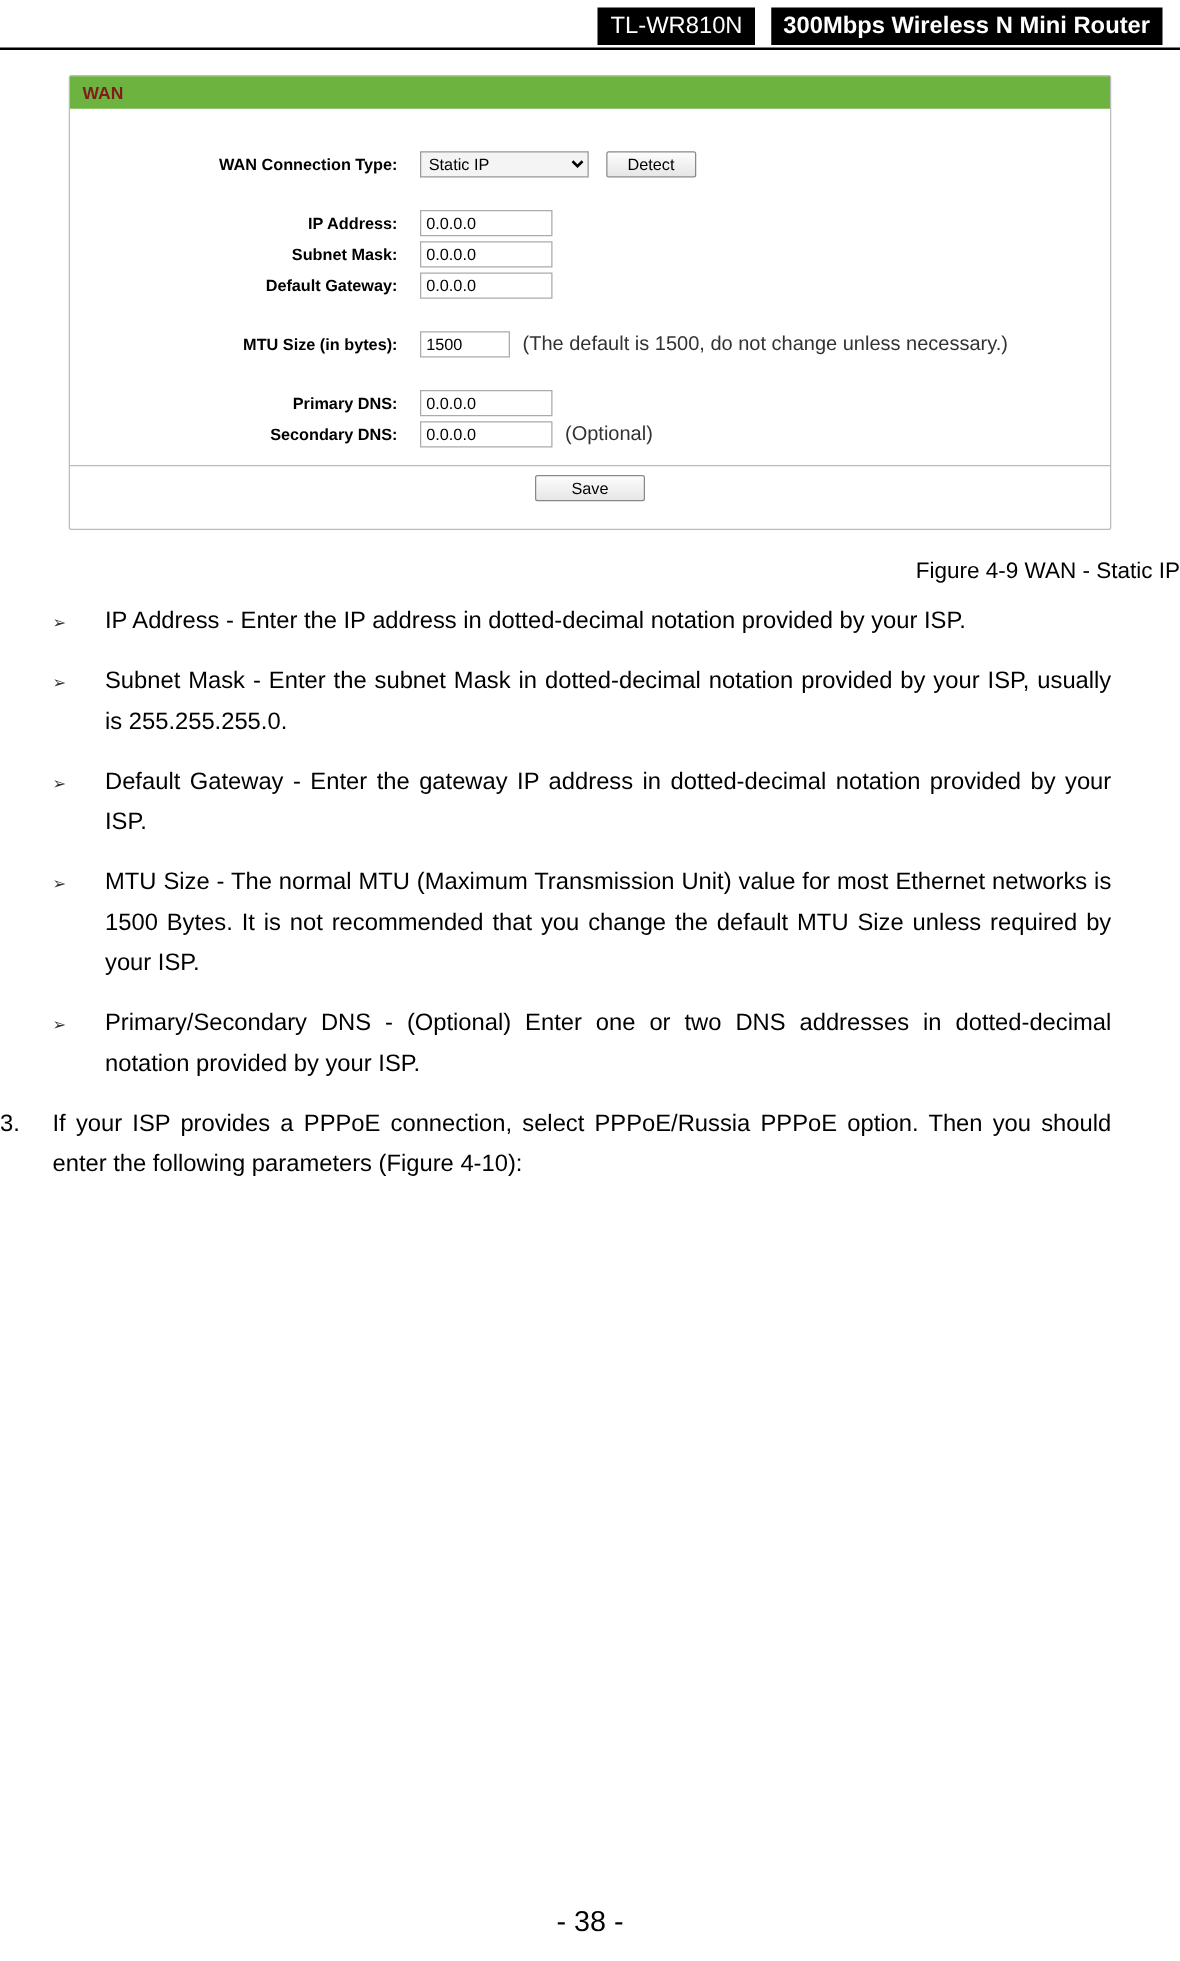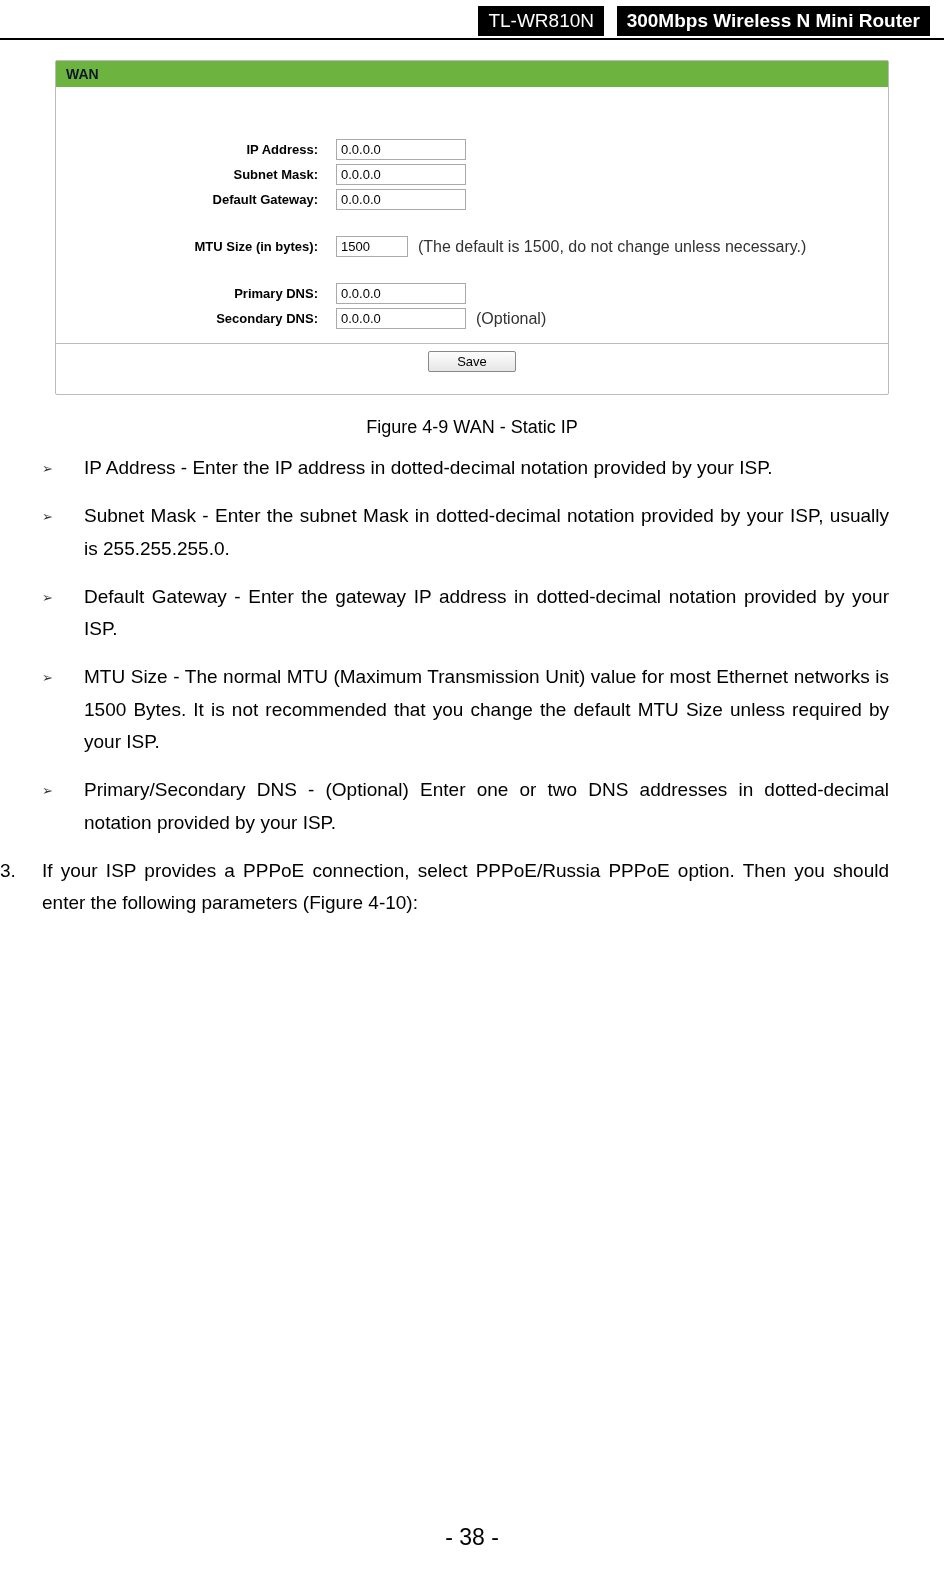--- a/index.html
+++ b/index.html
@@ -38,21 +38,21 @@
       padding: 4px 10px;
     }
     .wan-panel {
       margin: 20px 55px 10px 55px;
       border: 1px solid #bbb;
       border-radius: 2px;
       background: #fff;
     }
     .wan-title {
       background: #6cb33f;
-      color: #0f172a;
+      color: #7f1d1d;
       font-weight: bold;
       font-size: 14px;
       padding: 5px 10px;
     }
     .wan-body {
       padding: 30px 0 15px 0;
     }
     .form-row {
       display: flex;
       align-items: center;
@@ -62,21 +62,21 @@
     .form-label {
       width: 280px;
       text-align: right;
       font-weight: bold;
       padding-right: 18px;
     }
     .form-input {
       border: 1px solid #aaa;
       padding: 2px 4px;
       font-size: 13px;
-      width: 130px;
+      width: 106px;
       background: #fff;
     }
     .form-input-small {
       width: 72px;
     }
     .form-select {
       border: 1px solid #999;
       padding: 1px 2px;
       font-size: 13px;
       width: 135px;
@@ -96,21 +96,21 @@
       margin-left: 10px;
     }
     .gap { height: 18px; }
     .save-row {
       border-top: 1px solid #bbb;
       text-align: center;
       padding: 7px 0;
       margin-top: 14px;
     }
     .figure-caption {
-      text-align: center;
+      text-align: right;
       font-size: 18px;
       margin: 22px 0 14px 0;
     }
     .content {
       margin: 0 55px 0 42px;
       font-size: 19px;
       line-height: 1.7;
     }
     .bullet-item {
       display: flex;
@@ -148,20 +148,28 @@
 <body>
 
 <div class="header-bar">
   <span class="header-model">TL-WR810N</span>
   <span class="header-product">300Mbps Wireless N Mini Router</span>
 </div>
 
 <div class="wan-panel">
   <div class="wan-title">WAN</div>
   <div class="wan-body">
+    <div class="form-row">
+      <div class="form-label">WAN Connection Type:</div>
+      <select class="form-select">
+        <option>Static IP</option>
+      </select>
+      <span style="width:14px"></span>
+      <button class="btn">Detect</button>
+    </div>
     <div class="gap"></div>
     <div class="form-row">
       <div class="form-label">IP Address:</div>
       <input class="form-input" value="0.0.0.0" style="">
     </div>
     <div class="form-row">
       <div class="form-label">Subnet Mask:</div>
       <input class="form-input" value="0.0.0.0" style="">
     </div>
     <div class="form-row">

